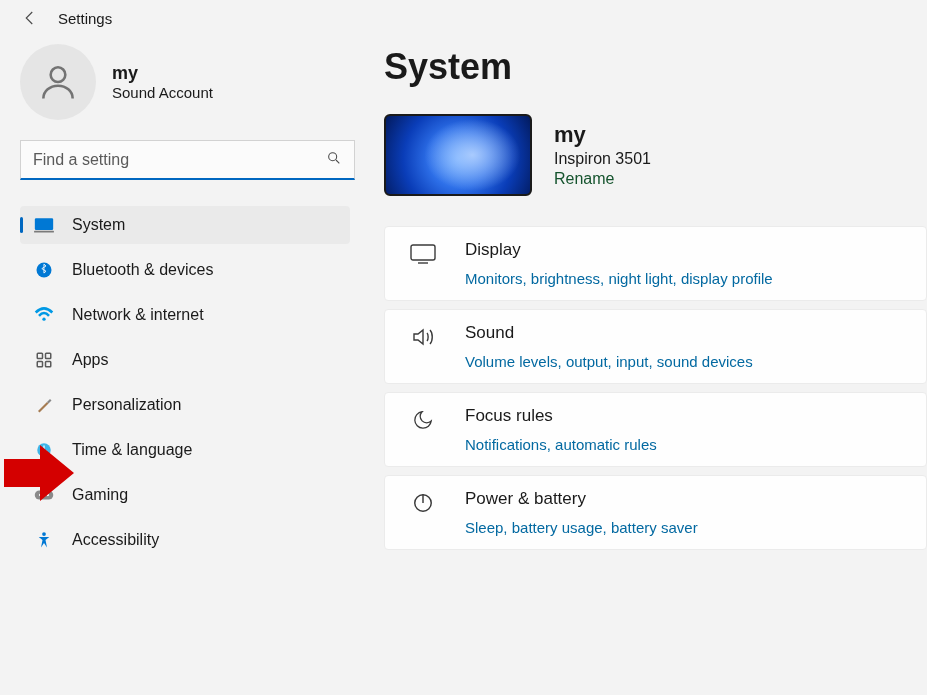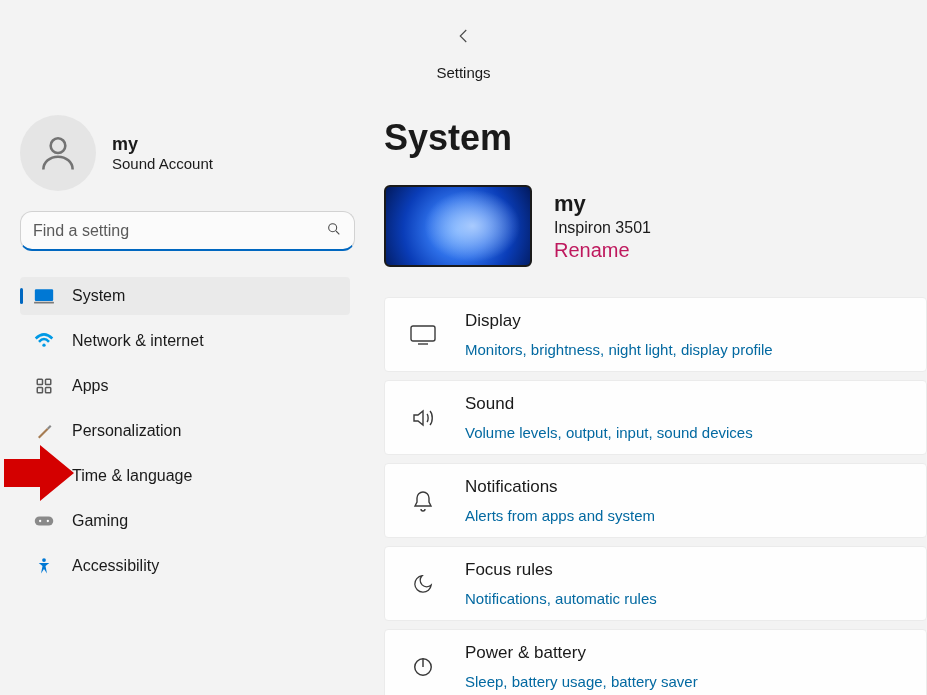--- a/index.html
+++ b/index.html
@@ -8,23 +8,22 @@
     background: #f3f3f3;
     width: 927px;
     height: 695px;
     overflow: hidden;
     color: #1a1a1a;
     position: relative;
   }
   .header {
     display: flex;
     align-items: center;
-    padding: 26px 20px;
+    padding: 8px 20px;
     gap: 18px;
-    flex-direction: column;
   }
   .back-btn {
     width: 20px; height: 20px;
     display: flex; align-items: center; justify-content: center;
     cursor: pointer;
   }
   .settings-title { font-size: 15px; font-weight: 400; }
   .container { display: flex; }
   .sidebar {
     width: 370px;
@@ -35,21 +34,21 @@
     width: 76px; height: 76px; border-radius: 50%;
     background: #e5e5e5; display: flex; align-items: center; justify-content: center;
   }
   .account-name { font-size: 18px; font-weight: 600; }
   .account-type { font-size: 15px; color: #1a1a1a; }
   .search-box {
     width: 335px; height: 40px;
     background: #fbfbfb;
     border: 1px solid #d2d2d2;
     border-bottom: 2px solid #0067c0;
-    border-radius: 12px;
+    border-radius: 0;
     display: flex; align-items: center; padding: 0 12px;
     margin-bottom: 26px;
   }
   .search-input {
     flex: 1; border: none; background: transparent; outline: none;
     font-size: 16px; font-family: inherit;
   }
   .search-input::placeholder { color: #5a5a5a; }
   .nav { list-style: none; display: flex; flex-direction: column; gap: 7px; }
   .nav-item {
@@ -71,25 +70,25 @@
     width: 148px; height: 82px; border: 2px solid #1a1a1a; border-radius: 6px;
     background: radial-gradient(circle at 50% 55%, #5aa0ff 0%, #2d6fe8 35%, #0a3db8 65%, #021a5e 100%);
     position: relative; overflow: hidden;
   }
   .pc-thumb::after {
     content: ""; position: absolute; inset: 0;
     background: radial-gradient(ellipse 80px 60px at 60% 50%, rgba(180,210,255,0.9) 0%, transparent 60%);
   }
   .pc-name { font-size: 22px; font-weight: 600; }
   .pc-model { font-size: 16px; color: #1a1a1a; margin-top: 2px; }
-  .pc-rename { font-size: 20px; color: #be185d; cursor: pointer; margin-top: 2px; }
+  .pc-rename { font-size: 16px; color: #14532d; cursor: pointer; margin-top: 2px; }
   .cards { display: flex; flex-direction: column; gap: 8px; }
   .card {
     background: #fefefe; border: 1px solid #ebebeb; border-radius: 4px;
-    padding: 13px 24px; display: flex; align-items: center; gap: 28px;
+    padding: 13px 24px; display: flex; gap: 28px;
     cursor: pointer; width: 100%;
   }
   .card-icon { width: 28px; height: 28px; display: flex; align-items: center; justify-content: center; color: #3a3a3a; }
   .card-title { font-size: 17px; }
   .card-desc { font-size: 15px; color: #0369a1; margin-top: 10px; }
 
   .arrow-annotation {
     position: absolute;
     left: 4px;
     top: 445px;
@@ -138,20 +137,29 @@
         <span class="nav-icon">
           <svg width="20" height="16" viewBox="0 0 24 18">
               <rect x="1" y="1" width="22" height="14" rx="1.5" fill="#0078d4"></rect>
               <rect x="0" y="16" width="24" height="2" rx="1" fill="#7a7a7a"></rect>
             </svg>
         </span>
         <span>System</span>
       </li>
       <li class="nav-item">
         <span class="nav-icon">
+          <svg width="18" height="18" viewBox="0 0 24 24">
+              <circle cx="12" cy="12" r="10" fill="#0078d4"></circle>
+              <path d="M12 6v12l4-3.5-8-5 8-5-4-3.5z" fill="none" stroke="#fff" stroke-width="1.6" transform="scale(0.7) translate(5,5)"></path>
+            </svg>
+        </span>
+        <span>Bluetooth &amp; devices</span>
+      </li>
+      <li class="nav-item">
+        <span class="nav-icon">
           <svg width="20" height="16" viewBox="0 0 24 18">
               <path d="M2 6 Q12 -4 22 6" fill="none" stroke="#0099e5" stroke-width="3"></path>
               <path d="M6 10 Q12 3 18 10" fill="none" stroke="#0099e5" stroke-width="3"></path>
               <circle cx="12" cy="14" r="2" fill="#0099e5"></circle>
             </svg>
         </span>
         <span>Network &amp; internet</span>
       </li>
       <li class="nav-item">
         <span class="nav-icon">
@@ -236,31 +244,20 @@
               <path d="M16 7c1.5 1.5 1.5 6.5 0 8M19 4c3 3 3 11 0 14"></path>
             </svg>
         </span>
         <div>
           <div class="card-title">Sound</div>
           <div class="card-desc">Volume levels, output, input, sound devices</div>
         </div>
       </div>
       <div class="card">
         <span class="card-icon">
-          <svg width="22" height="24" viewBox="0 0 22 24" fill="none" stroke="#3a3a3a" stroke-width="1.4">
-              <path d="M11 3a6 6 0 016 6v4l2 4H3l2-4V9a6 6 0 016-6zM9 20a2 2 0 004 0"></path>
-            </svg>
-        </span>
-        <div>
-          <div class="card-title">Notifications</div>
-          <div class="card-desc">Alerts from apps and system</div>
-        </div>
-      </div>
-      <div class="card">
-        <span class="card-icon">
           <svg width="22" height="22" viewBox="0 0 24 24" fill="none" stroke="#3a3a3a" stroke-width="1.4">
               <path d="M21 13A9 9 0 1111 3a7 7 0 0010 10z"></path>
             </svg>
         </span>
         <div>
           <div class="card-title">Focus rules</div>
           <div class="card-desc">Notifications, automatic rules</div>
         </div>
       </div>
       <div class="card">

